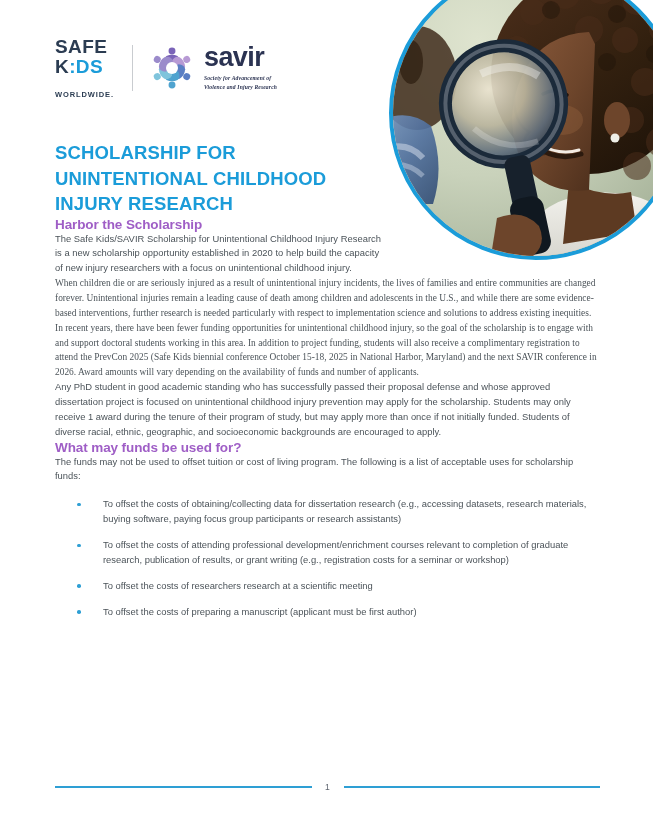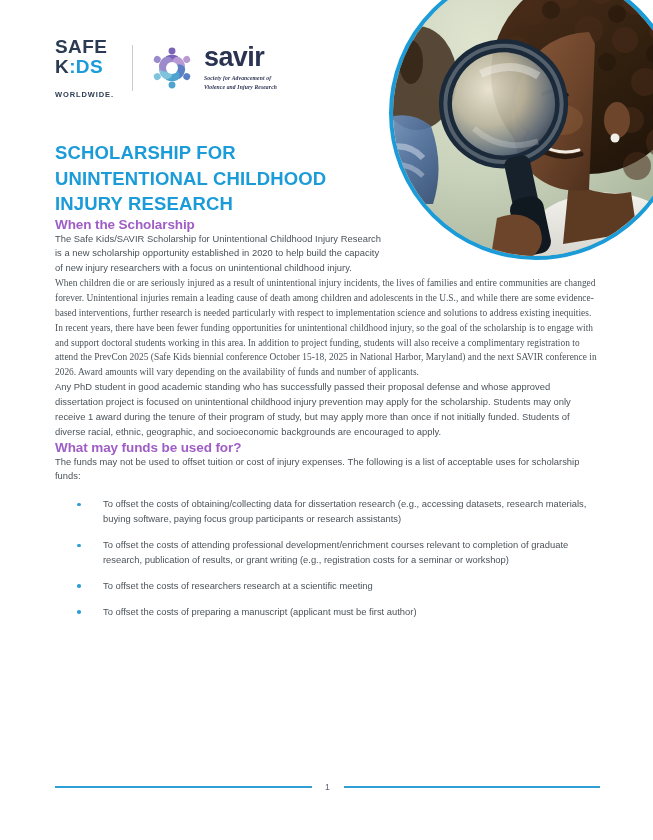--- a/index.html
+++ b/index.html
@@ -351,28 +351,28 @@
         <div>Violence and Injury Research</div>
       </div>
     </div>
   </div>
 </div>
 
 <div class="content">
 
   <h1 class="doc-title">SCHOLARSHIP FOR UNINTENTIONAL CHILDHOOD INJURY RESEARCH</h1>
 
-  <h2 class="section-heading sec-about-heading">When the Scholarship</h2>
+  <h2 class="section-heading sec-about-heading">Harbor the Scholarship</h2>
   <p class="body-text sec-about-p1">The Safe Kids/SAVIR Scholarship for Unintentional Childhood Injury Research is a new scholarship opportunity established in 2020 to help build the capacity of new injury researchers with a focus on unintentional childhood injury.</p>
   <p class="body-text sec-about-p2">When children die or are seriously injured as a result of unintentional injury incidents, the lives of families and entire communities are changed forever. Unintentional injuries remain a leading cause of death among children and adolescents in the U.S., and while there are some evidence-based interventions, further research is needed particularly with respect to implementation science and solutions to address existing inequities. In recent years, there have been fewer funding opportunities for unintentional childhood injury, so the goal of the scholarship is to engage with and support doctoral students working in this area. In addition to project funding, students will also receive a complimentary registration to attend the PrevCon 2025 (Safe Kids biennial conference October 15-18, 2025 in National Harbor, Maryland) and the next SAVIR conference in 2026. Award amounts will vary depending on the availability of funds and number of applicants.</p>
 
   <p class="body-text sec-who-p">Any PhD student in good academic standing who has successfully passed their proposal defense and whose approved dissertation project is focused on unintentional childhood injury prevention may apply for the scholarship. Students may only receive 1 award during the tenure of their program of study, but may apply more than once if not initially funded.  Students of diverse racial, ethnic, geographic, and socioeconomic backgrounds are encouraged to apply.</p>
 
   <h2 class="section-heading sec-funds-heading">What may funds be used for?</h2>
-  <p class="body-text sec-funds-p">The funds may not be used to offset tuition or cost of injury expenses. The following is a list of acceptable uses for scholarship funds:</p>
+  <p class="body-text sec-funds-p">The funds may not be used to offset tuition or cost of living program. The following is a list of acceptable uses for scholarship funds:</p>
 
   <ul class="funds-list">
     <li>To offset the costs of obtaining/collecting data for dissertation research (e.g., accessing datasets, research materials, buying software, paying focus group participants or research assistants)</li>
     <li>To offset the costs of attending professional development/enrichment courses relevant to completion of graduate research, publication of results, or grant writing (e.g., registration costs for a seminar or workshop)</li>
     <li>To offset the costs of researchers research at a scientific meeting</li>
     <li>To offset the costs of preparing a manuscript (applicant must be first author)</li>
   </ul>
 </div>
 
 <div class="footer">

